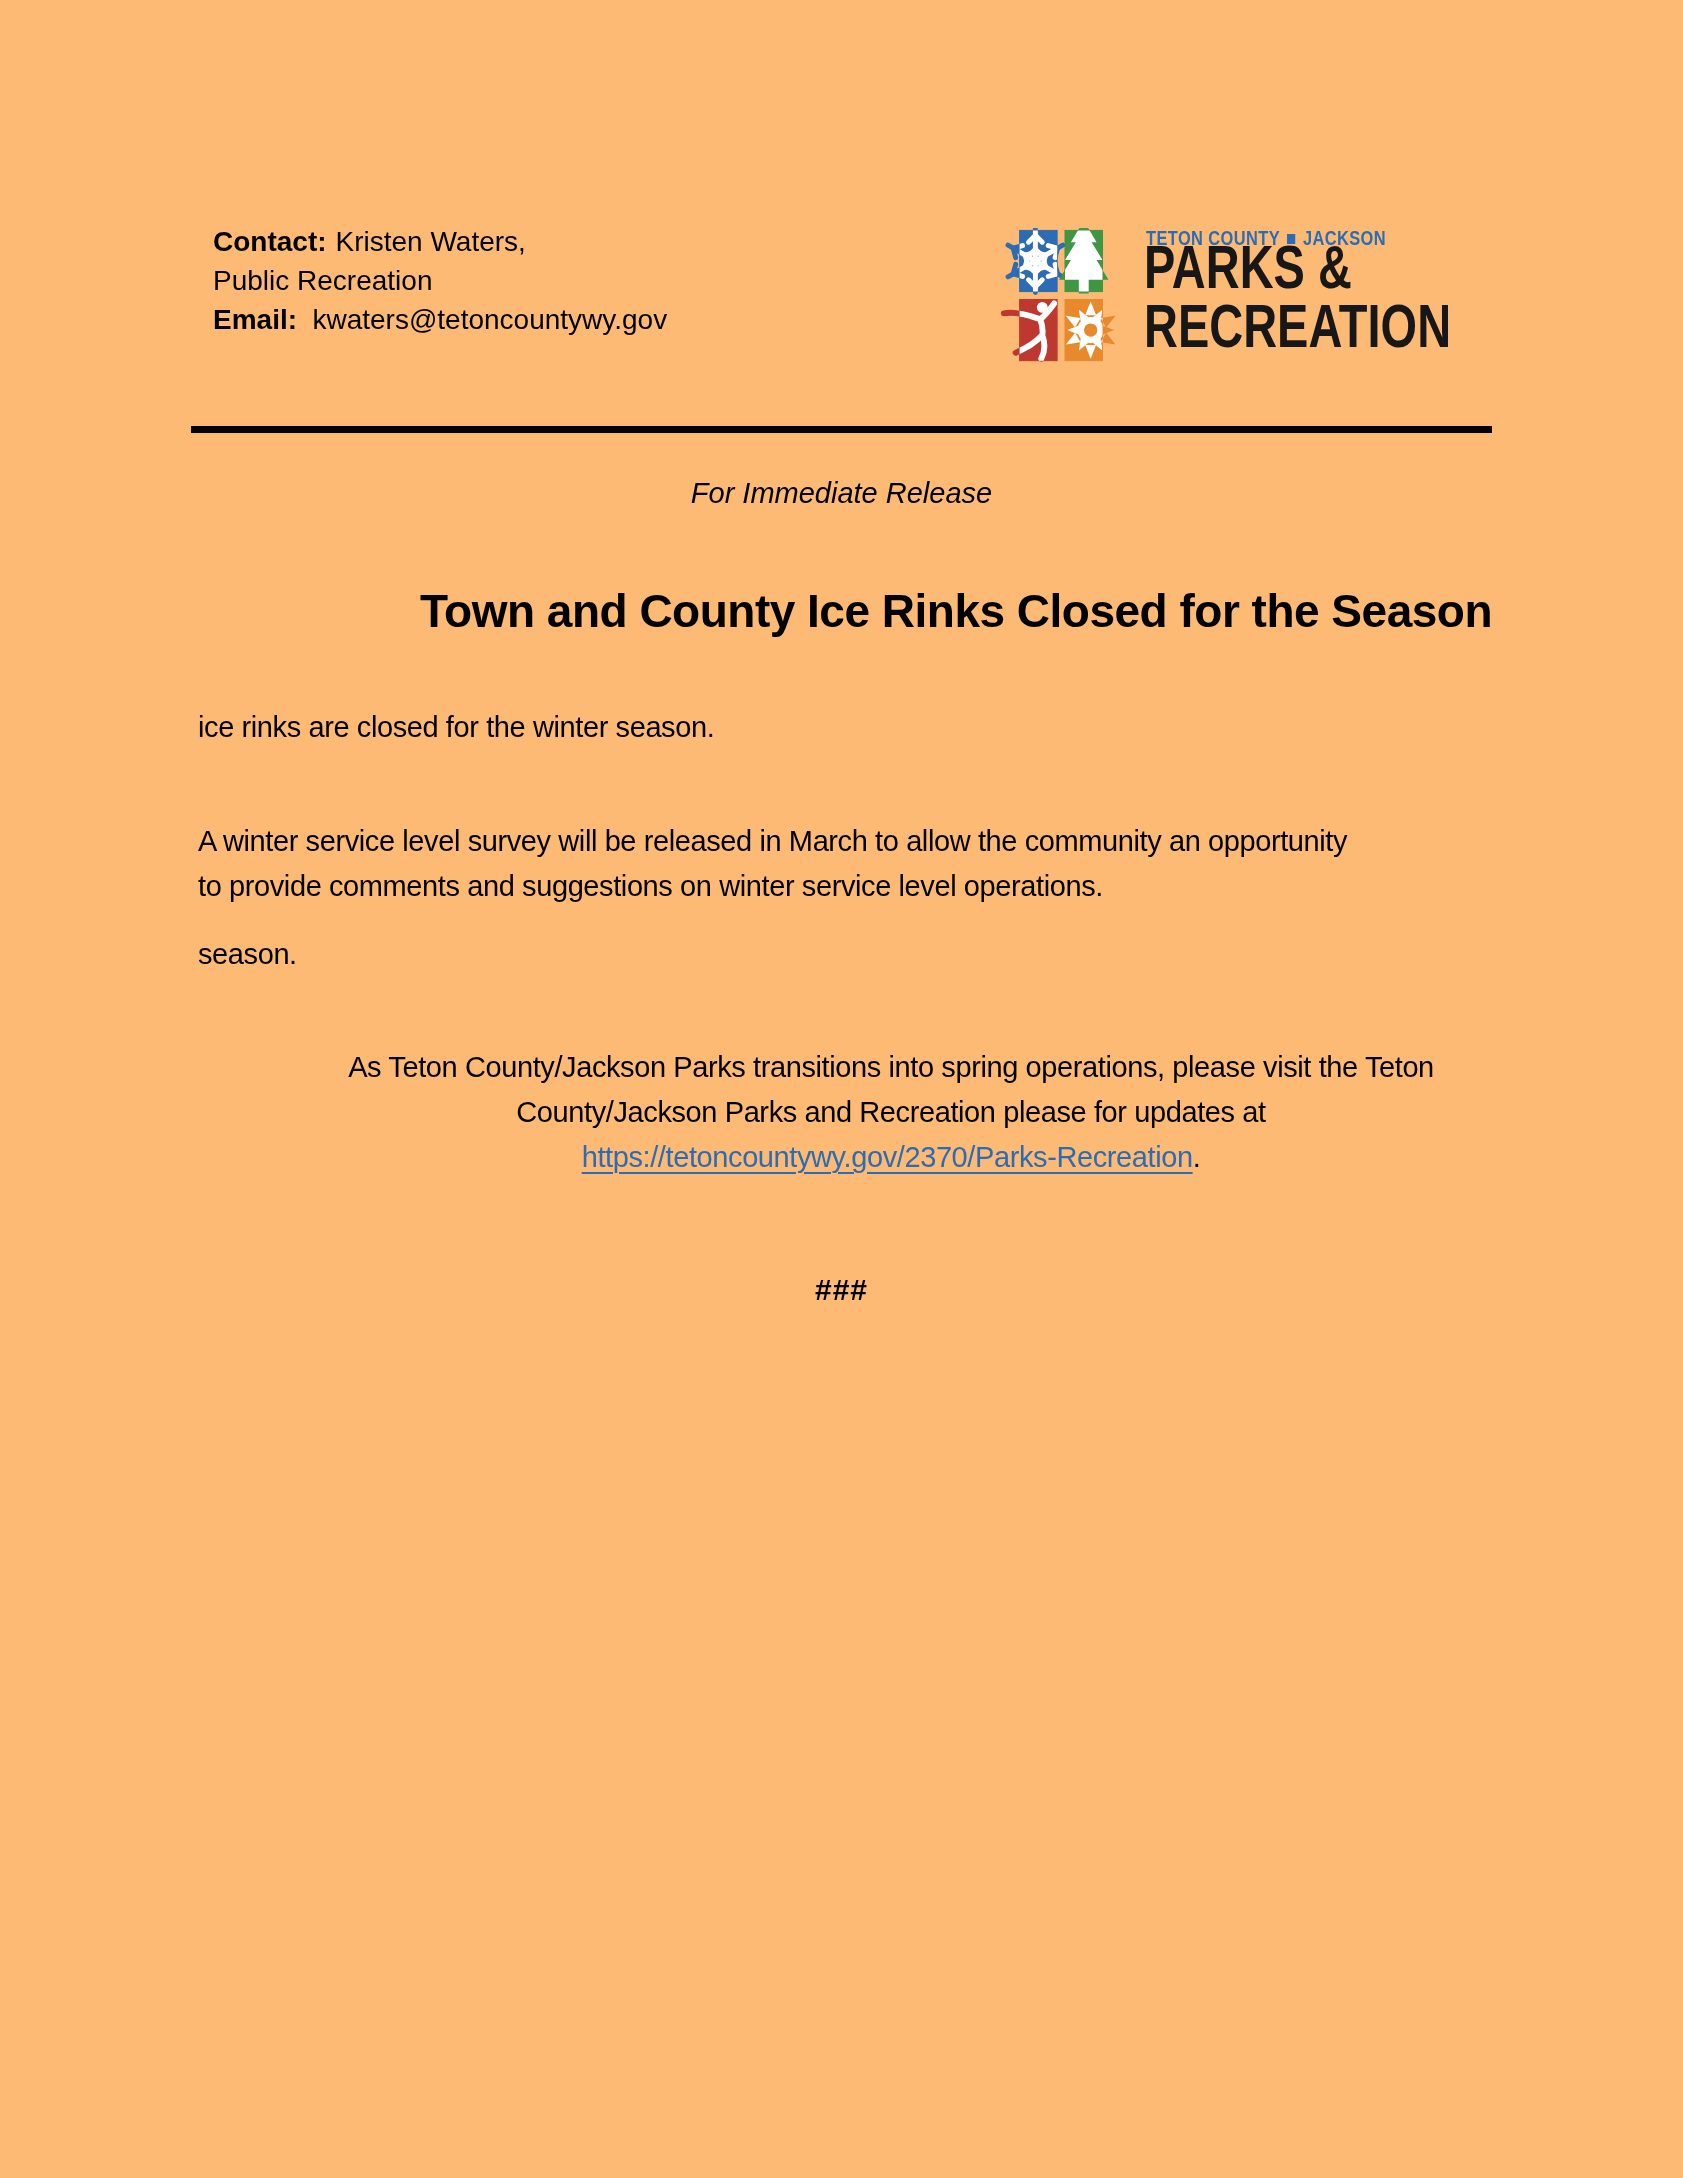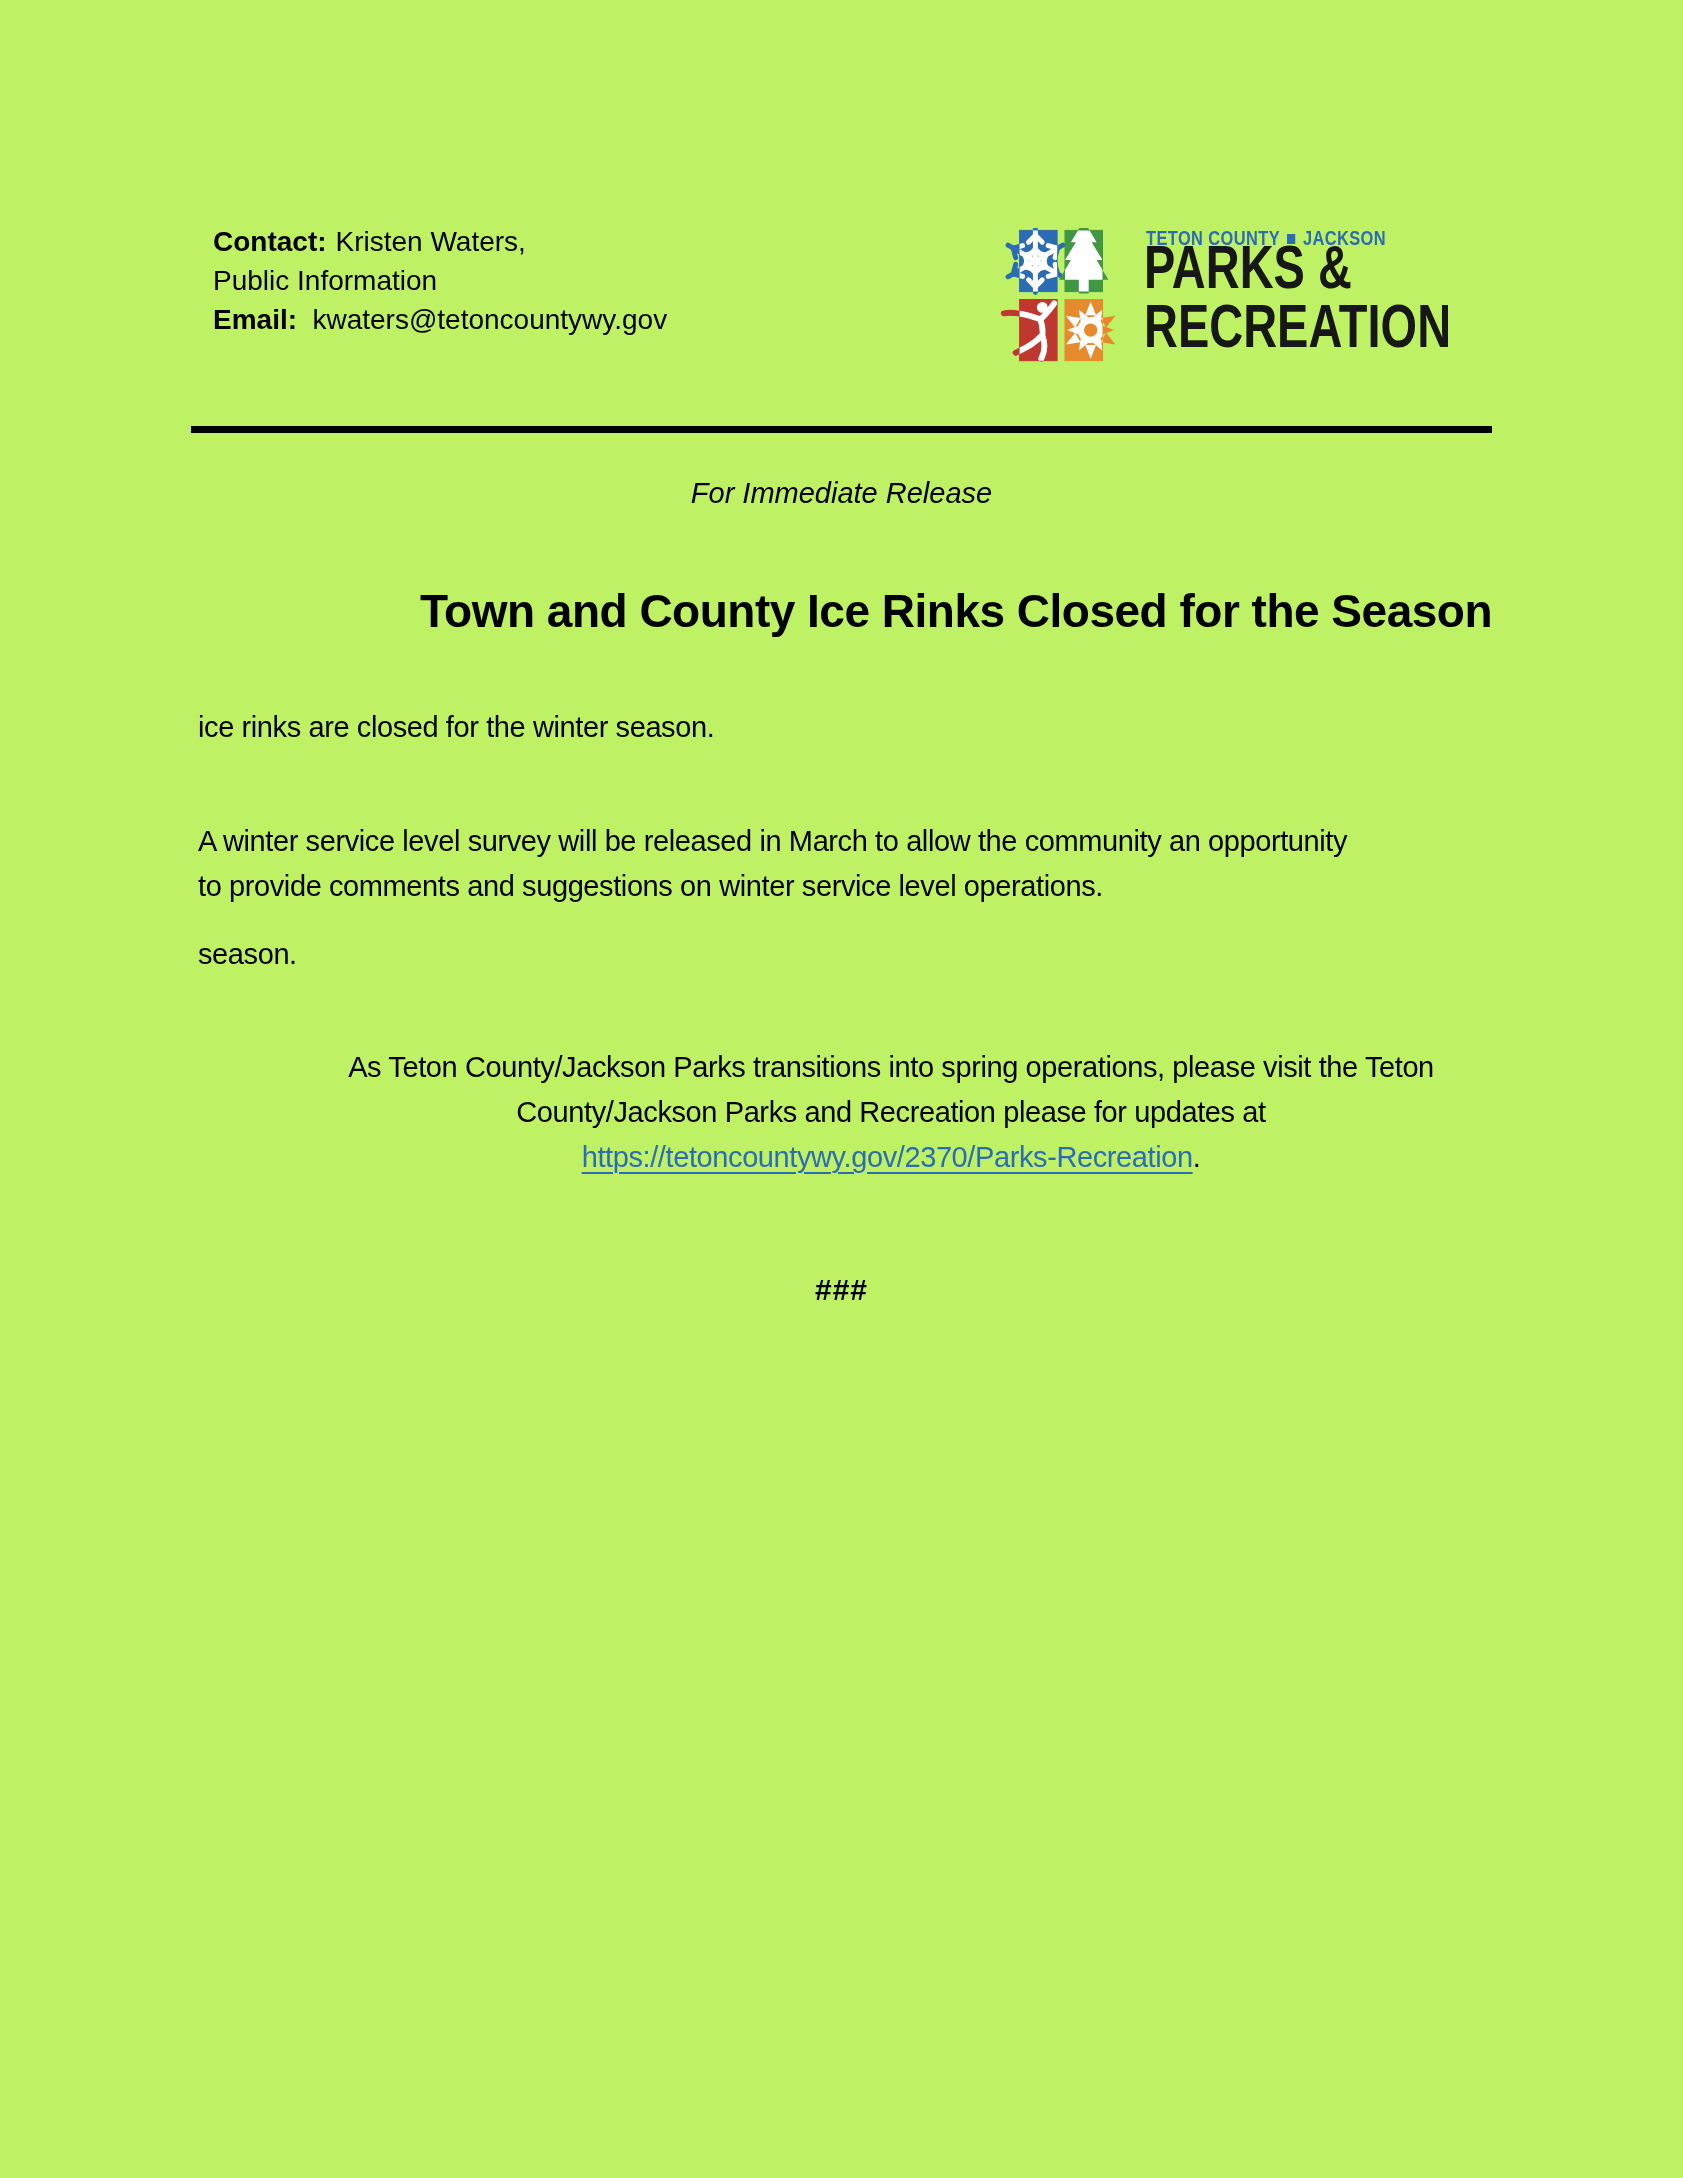--- a/index.html
+++ b/index.html
@@ -1,17 +1,17 @@
 <!DOCTYPE html>
 <html style="--c-blue: #2B6CB4; --c-green: #3F9643; --c-red: #BF382F; --c-orange: #E78A2E; --c-link: #2B6CB5; --c-rule: #000000;"><head>
 <meta charset="utf-8">
 <style>
   html,body{margin:0;padding:0;background:#ffffff;}
   .page{
-    position:relative;width:1683px;height:2178px;background:#bef264;
+    position:relative;width:1683px;height:2178px;background:#fdba74;
     font-family:"Liberation Sans",sans-serif;color:#000000;overflow:hidden;
   }
   .b{font-weight:bold;}
   
   .contact{position:absolute;left:213px;top:222px;font-size:28px;line-height:39px;}
   .c-val{margin-left:0.32em;}
   .email-val{margin-left:0.55em;}
   
   .logo{position:absolute;left:990px;top:224px;width:515px;height:149px;}
   .logo-grid{position:absolute;left:0;top:4px;}
@@ -47,21 +47,21 @@
   .rest{margin-left:0.3em;}
   .link{color:var(--c-link);text-decoration:underline;text-decoration-thickness:2px;text-underline-offset:5px;cursor:pointer;}
 </style>
 </head>
 <body>
 
 <div class="page">
 
   <div class="contact">
     <div><span class="b">Contact:</span><span class="c-val">Kristen Waters,</span></div>
-    <div>Public Information</div>
+    <div>Public Recreation</div>
     <div><span class="b">Email:</span><span class="email-val">kwaters@tetoncountywy.gov</span></div>
   </div>
 
   <div class="logo">
     <svg class="logo-grid" width="150" height="141" viewBox="0 0 152 142" xmlns="http://www.w3.org/2000/svg">
       <defs>
         <clipPath id="cpB">
             <rect x="30" y="2" width="38" height="62"></rect>
           </clipPath>
         <clipPath id="cpG">

